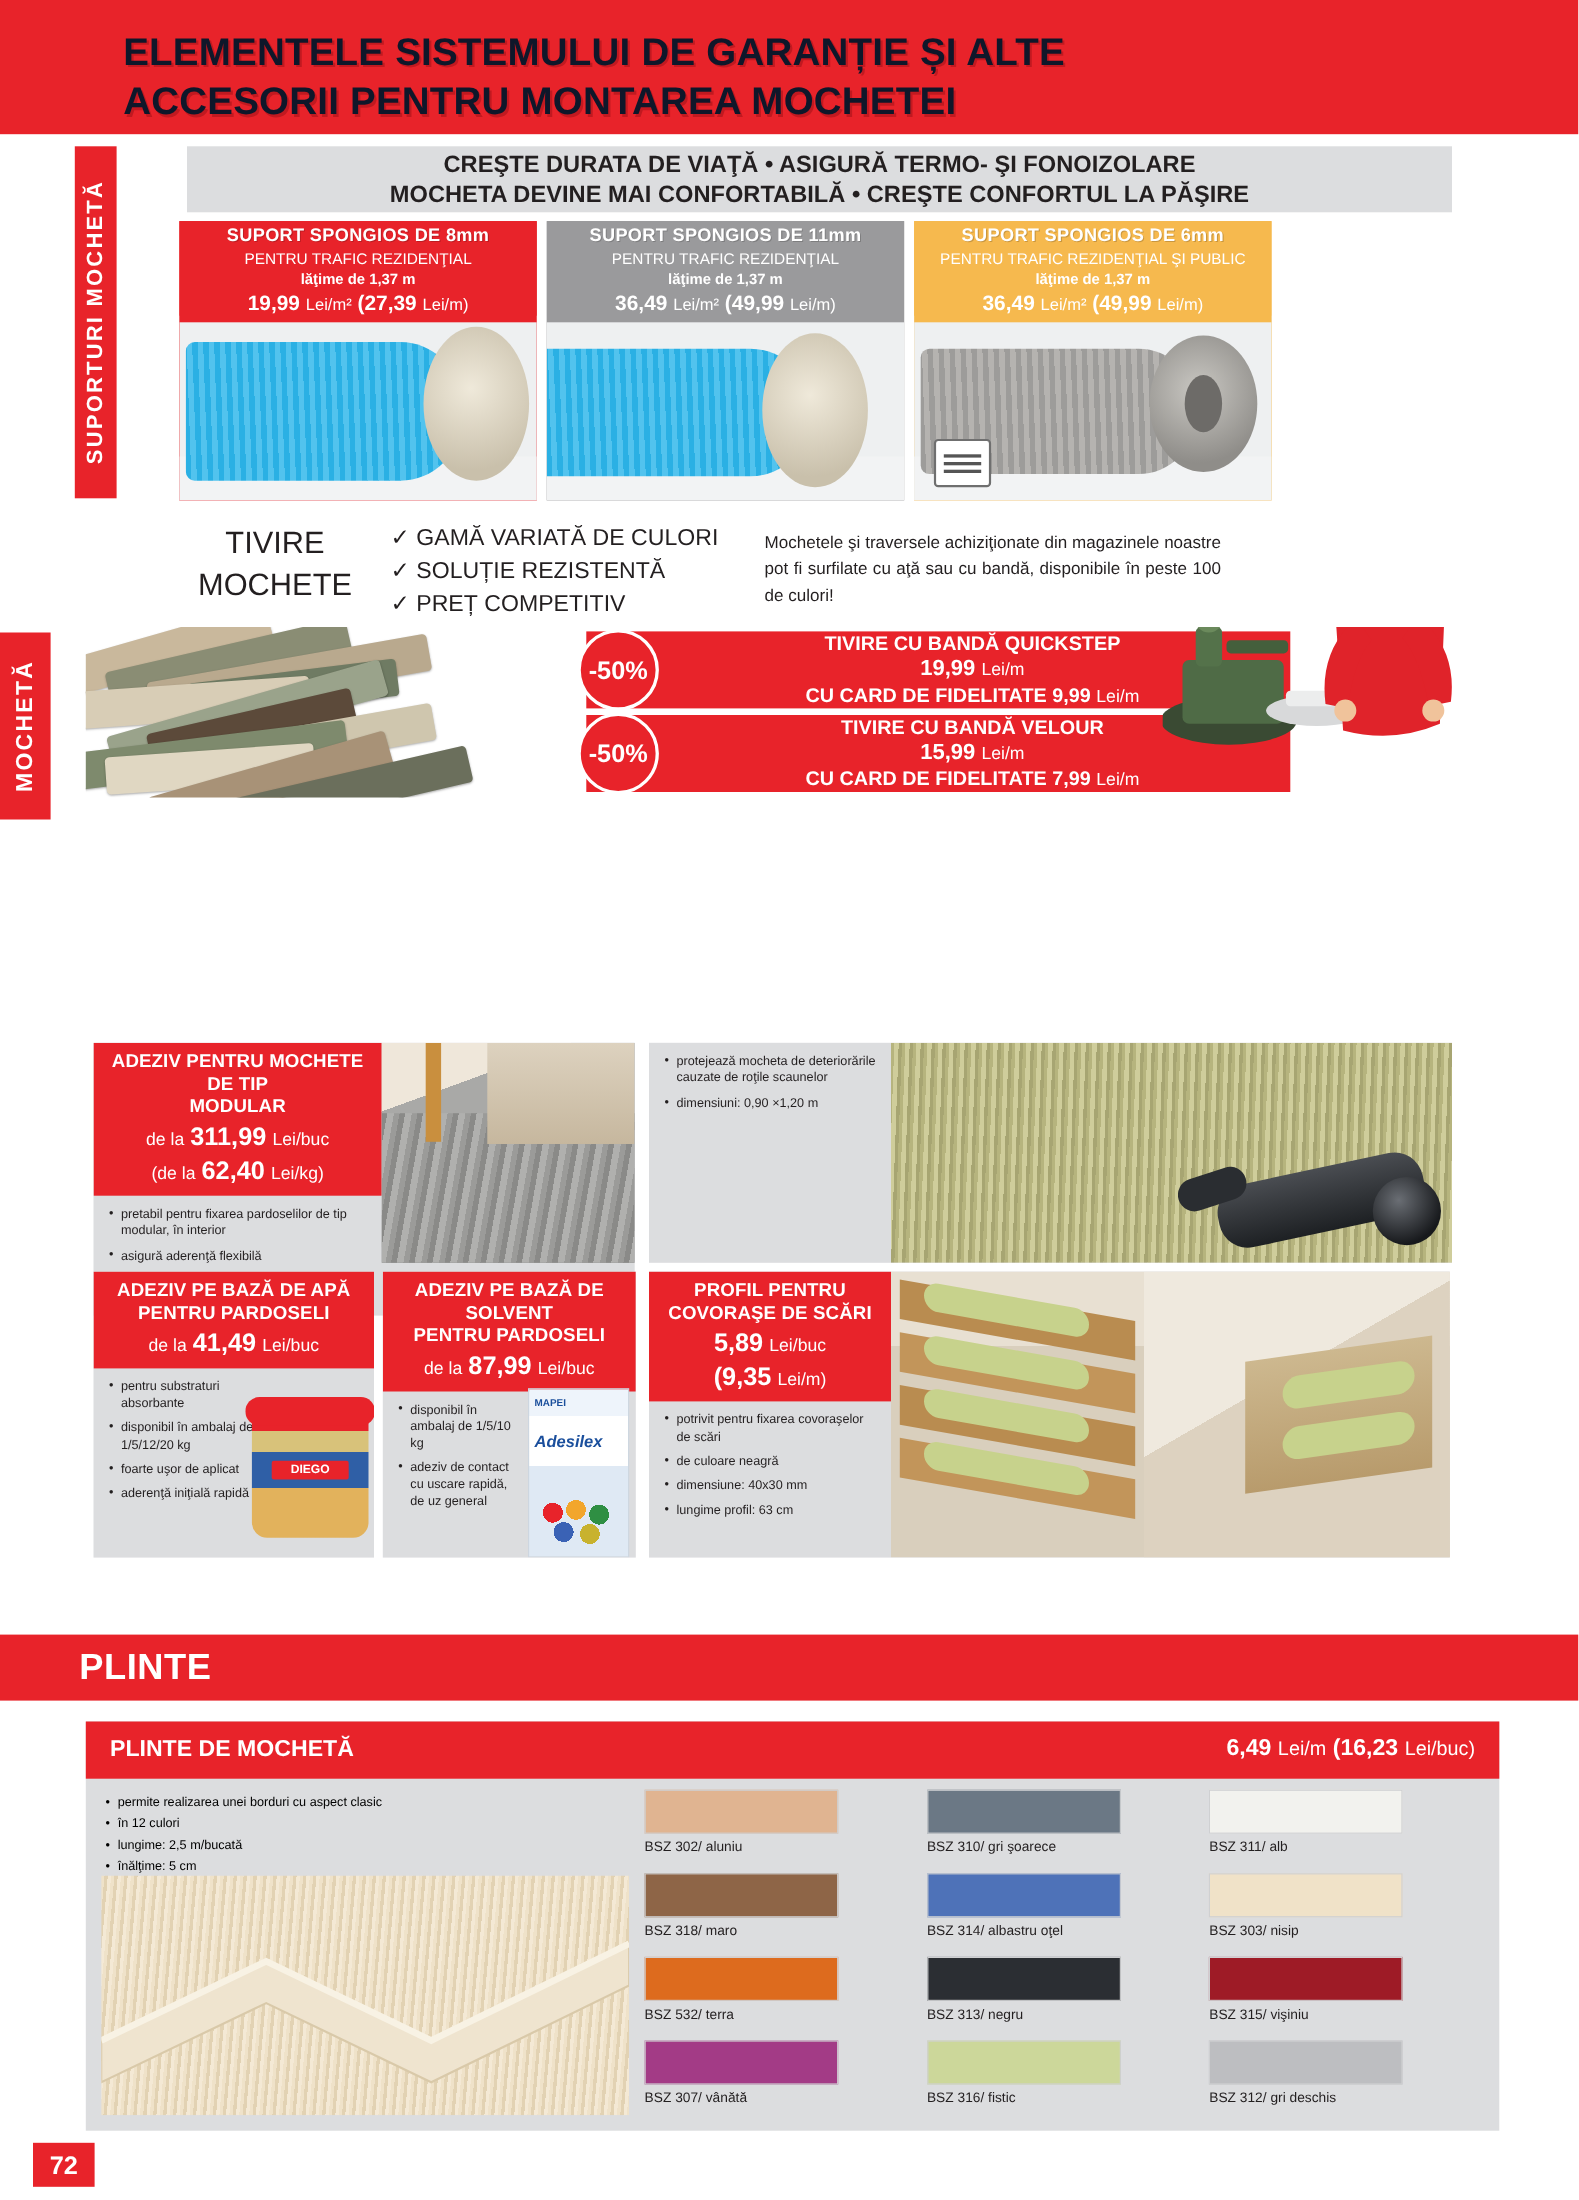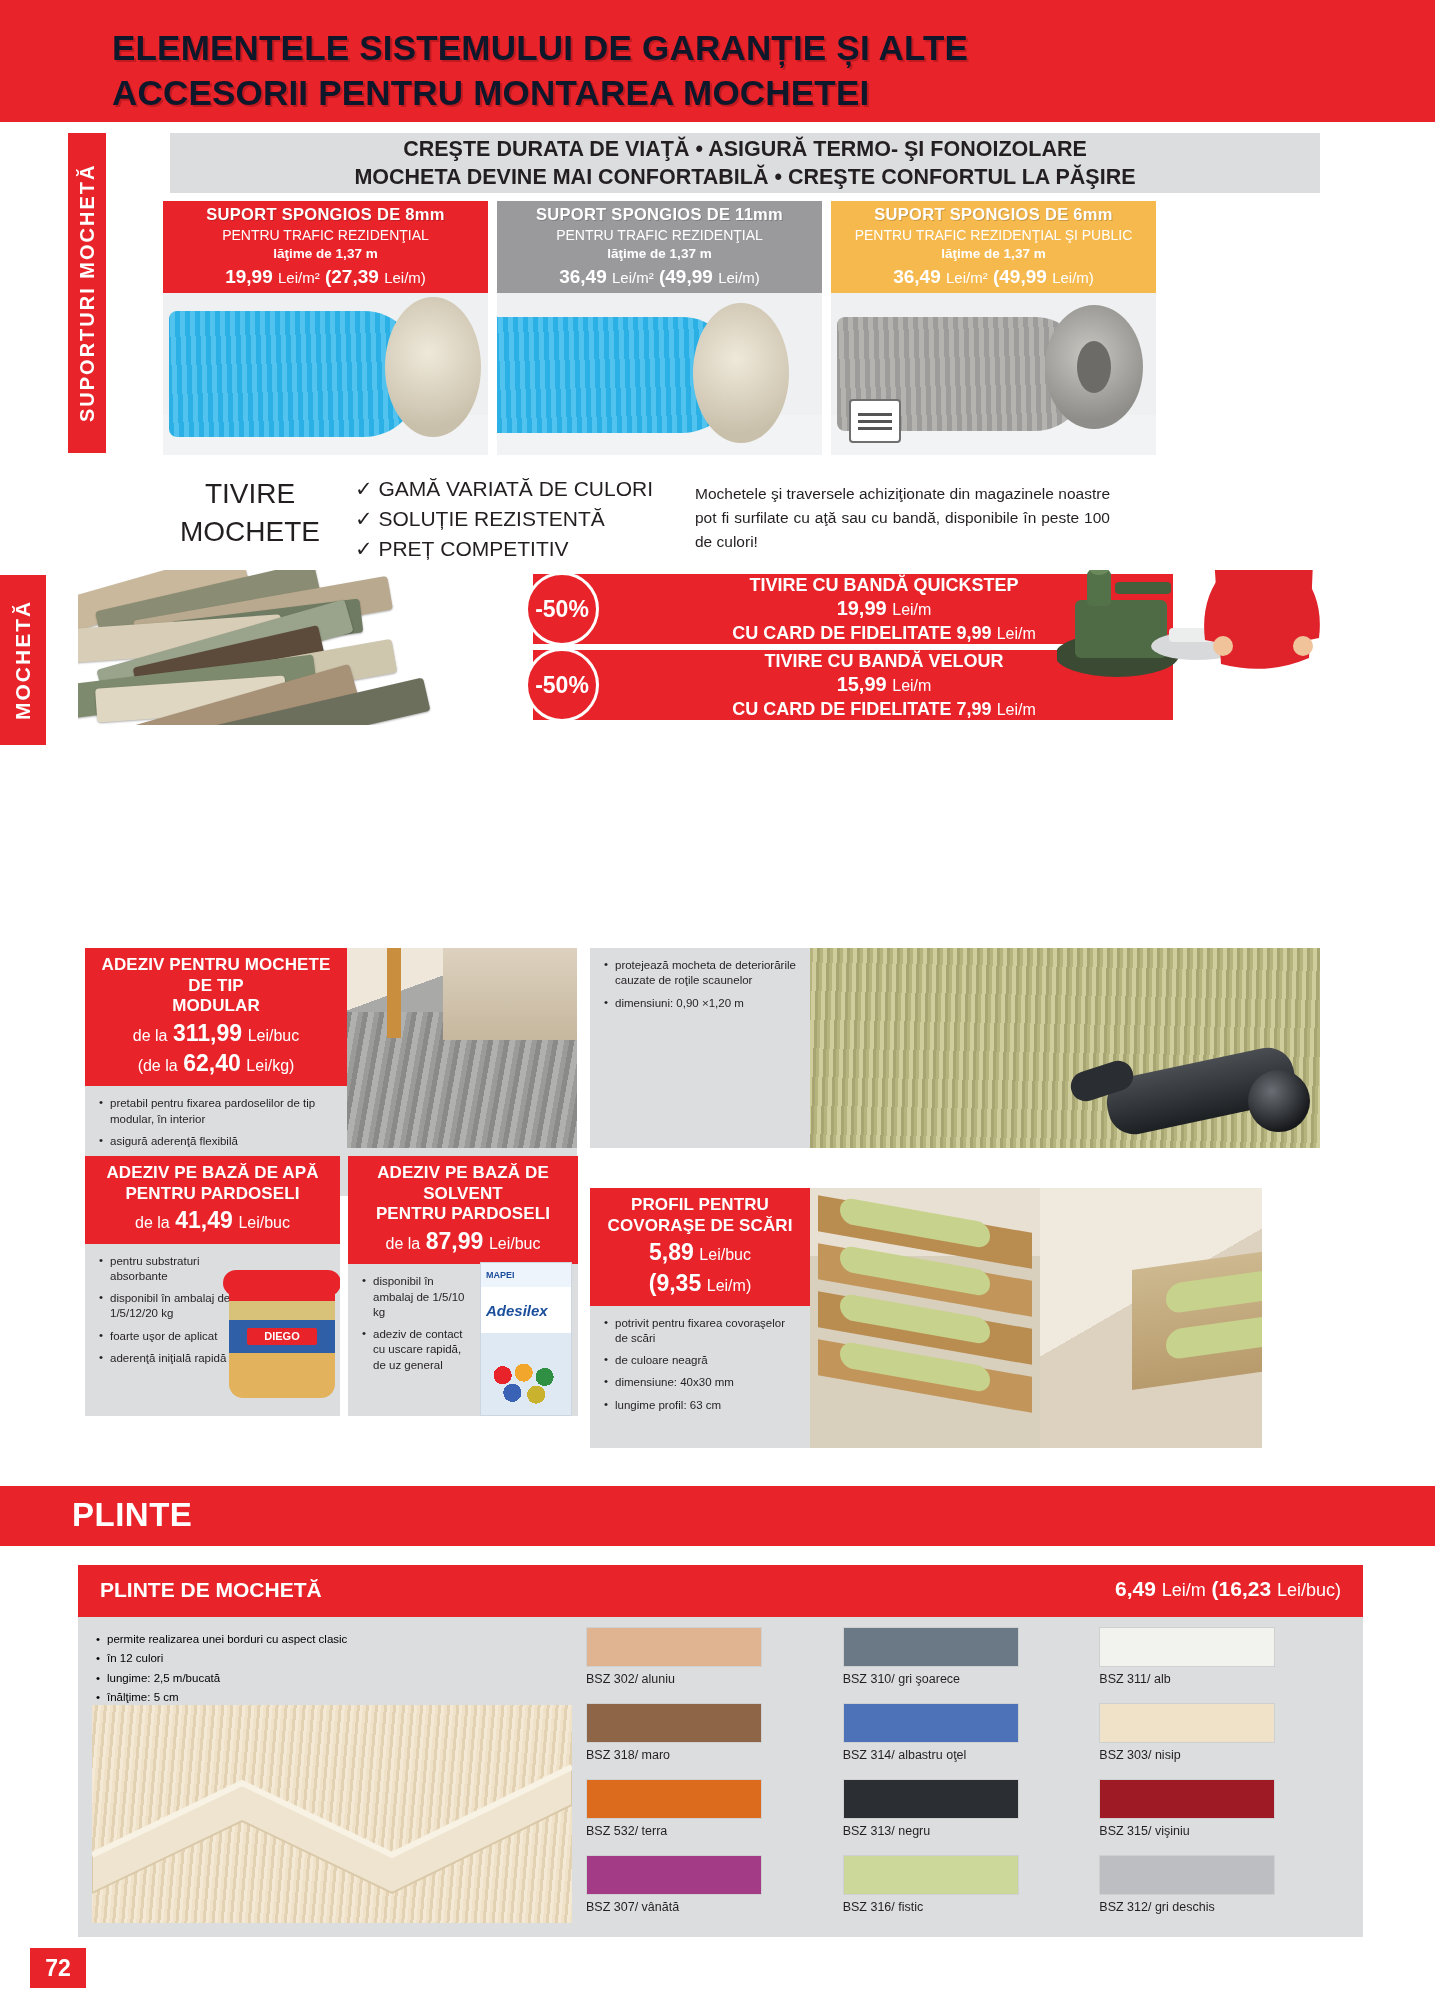--- a/index.html
+++ b/index.html
@@ -418,21 +418,21 @@
       <div style="position:absolute;left:14px;top:104px;width:70px;height:44px;
            background:
              radial-gradient(circle at 18% 30%, #e8232a 0 9px, transparent 9px),
              radial-gradient(circle at 48% 24%, #f2a62c 0 9px, transparent 9px),
              radial-gradient(circle at 78% 34%, #2f8f43 0 9px, transparent 9px),
              radial-gradient(circle at 32% 70%, #3a62b5 0 9px, transparent 9px),
              radial-gradient(circle at 66% 74%, #c8b22e 0 9px, transparent 9px);"></div>
     </div>
   </div>
 
-  <div class="pcard" style="left:590px; top:1188px; width:672px; height:260px;">
+  <div class="pcard" style="left:590px; top:1156px; width:728px; height:260px;">
     <div class="pcap" style="width:220px;">
       <div class="n">PROFIL PENTRU</div>
       <div class="n">COVORAŞE DE SCĂRI</div>
       <div class="p">
         <b>5,89</b>
         <span class="sm">Lei/buc</span>
       </div>
       <div class="p">
         <b>(9,35</b>
         <span class="sm">Lei/m)</span>

